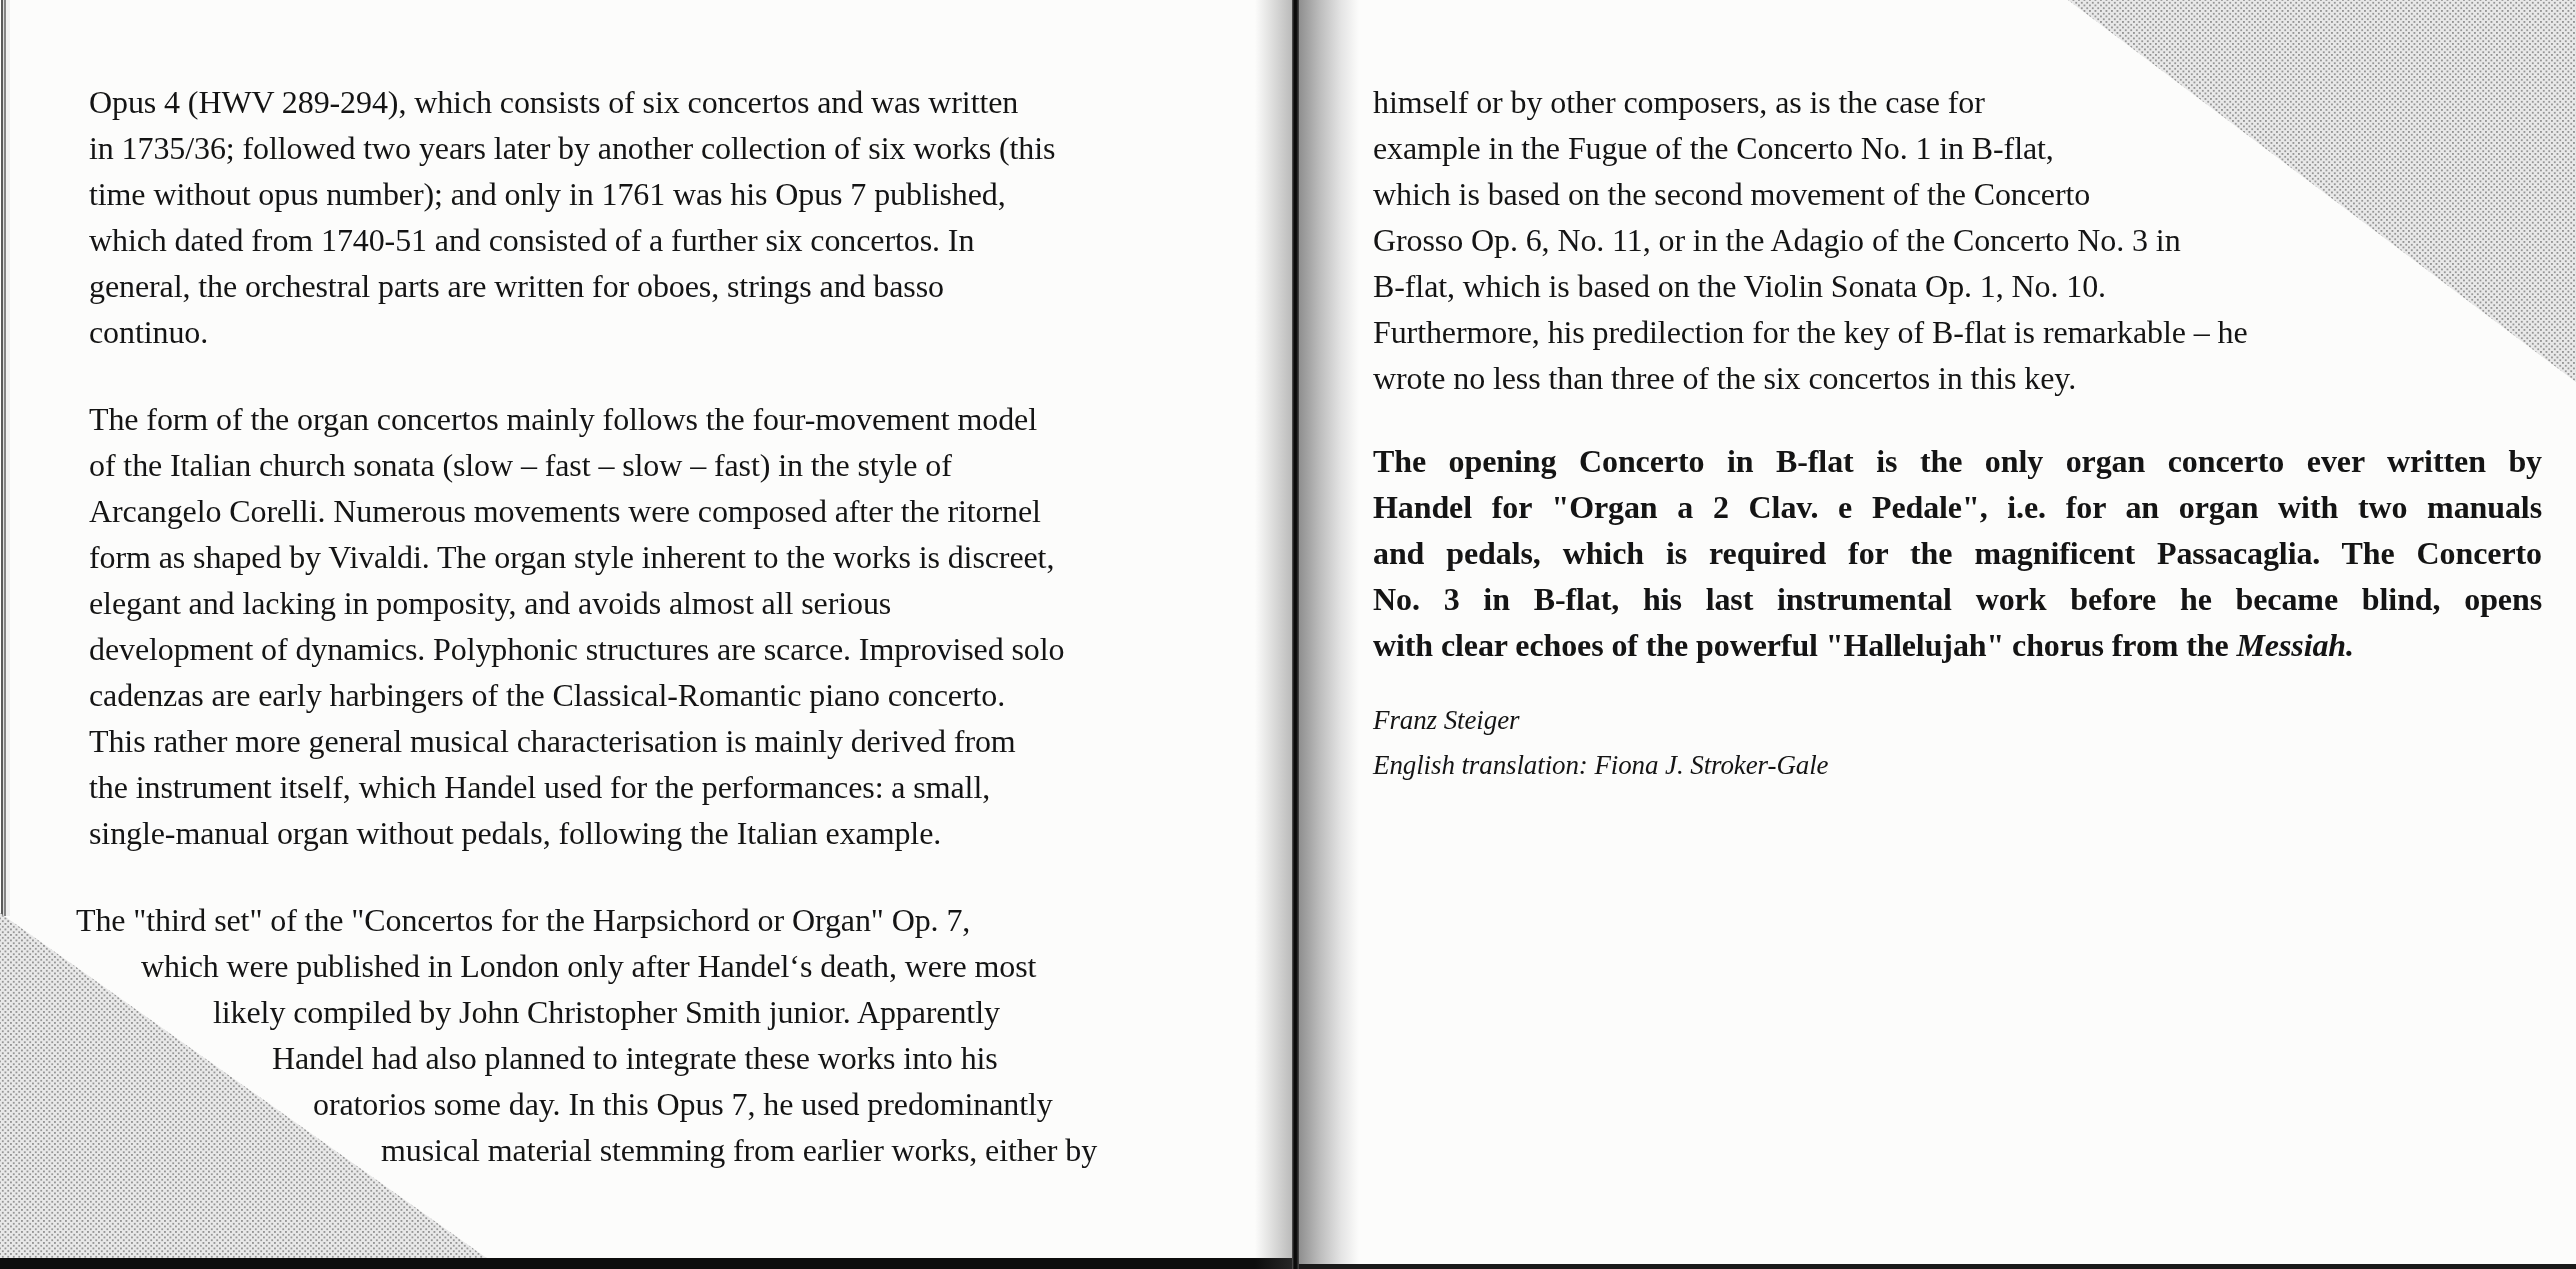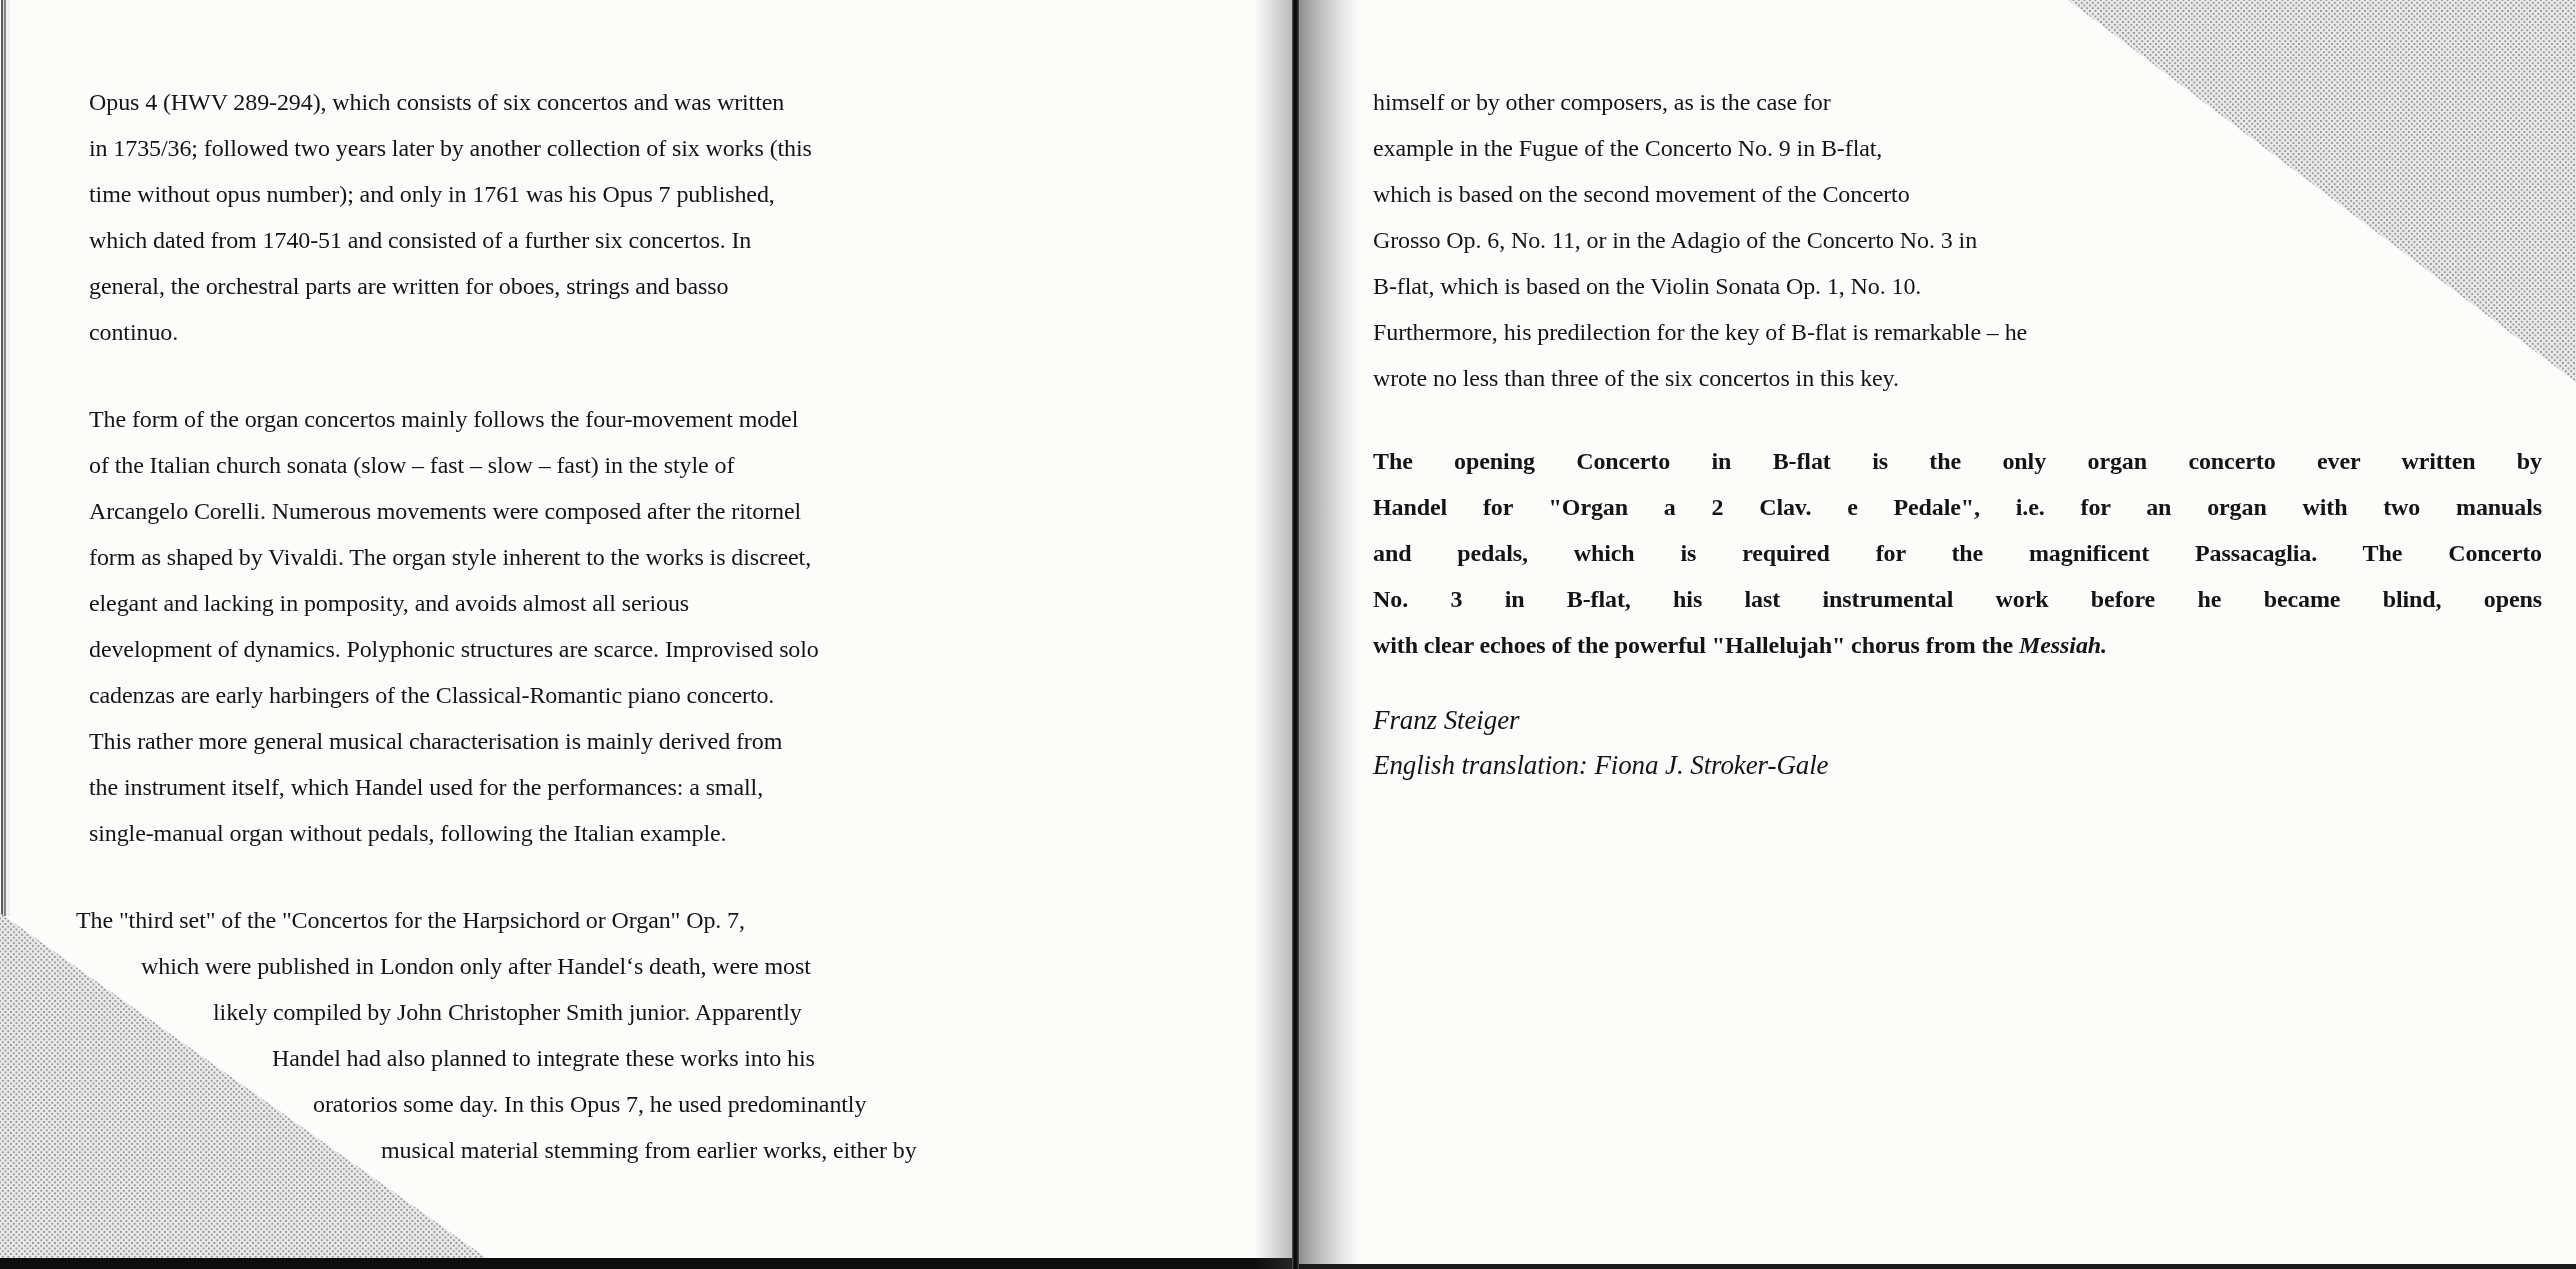--- a/index.html
+++ b/index.html
@@ -41,21 +41,21 @@
   }
   #spine-shadow-right{
     left:1299px;top:0;width:60px;height:1270px;
     background:linear-gradient(to right,#8f8f8f,#bdbdbd 35%,#e4e4e4 70%,rgba(252,252,251,0));
   }
   #bottom-strip-left{left:0;top:1258px;width:1292px;height:12.3px;background:#0d0d0d;}
   #bottom-strip-right{left:1299px;top:1264px;width:1277px;height:6.1px;background:#1a1a1a;}
   
   .txt{
     color:#141414;
-    font-size:24px;line-height:46px;
+    font-size:32px;line-height:46px;
     letter-spacing:-0.1px;
   }
   .ln{white-space:pre;}
   .para-right-just{width:1169px;}
   .para-right-just .ln{white-space:normal;text-align:justify;text-align-last:justify;font-weight:bold;}
   .para-right-just .ln.lastline{text-align:center;text-align-last:left;white-space:pre;}
   .byline{font-style:italic;font-size:27px;line-height:45px;}
   .it{font-style:italic;}
   
   #p3 .ln:nth-child(1){margin-left:0;}
@@ -110,21 +110,21 @@
 
   <div class="abs" id="spine-shadow-left"></div>
   <div class="abs" id="spine-line"></div>
   <div class="abs" id="spine-shadow-right"></div>
 
   <div class="abs" style="left:1299px;top:0;width:1528px;height:1270px;">
     <div class="abs halftone" id="tri-top-right" style="left:769px;"></div>
 
     <div class="abs txt" id="rp1" style="left:74px;top:79px;">
       <div class="ln">himself or by other composers, as is the case for</div>
-      <div class="ln">example in the Fugue of the Concerto No. 9 in B-flat,</div>
+      <div class="ln">example in the Fugue of the Concerto No. 1 in B-flat,</div>
       <div class="ln">which is based on the second movement of the Concerto</div>
       <div class="ln">Grosso Op. 6, No. 11, or in the Adagio of the Concerto No. 3 in</div>
       <div class="ln">B-flat, which is based on the Violin Sonata Op. 1, No. 10.</div>
       <div class="ln">Furthermore, his predilection for the key of B-flat is remarkable – he</div>
       <div class="ln">wrote no less than three of the six concertos in this key.</div>
     </div>
 
     <div class="abs txt para-right-just" id="rp2" style="left:74px;top:438px;">
       <div class="ln">The opening Concerto in B-flat is the only organ concerto ever written by</div>
       <div class="ln">Handel for "Organ a 2 Clav. e Pedale", i.e. for an organ with two manuals</div>

